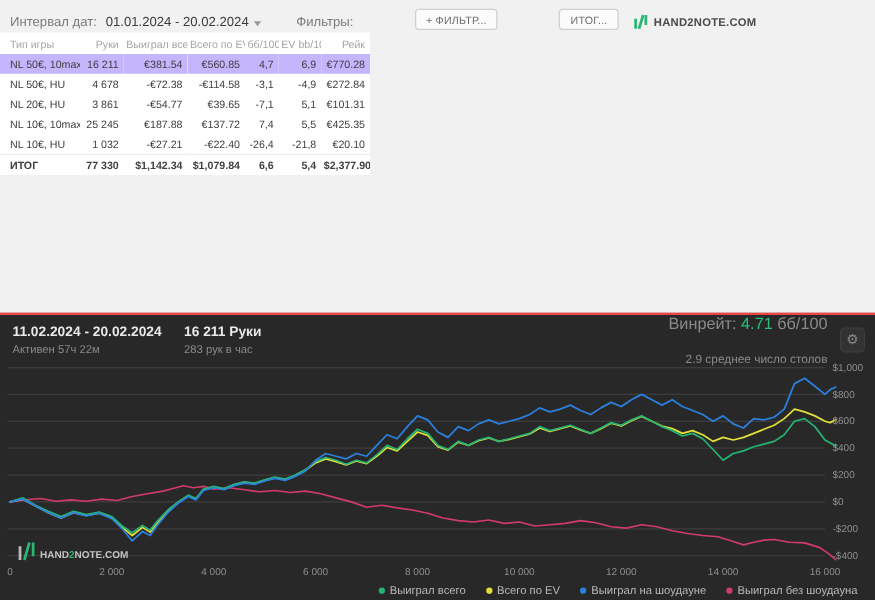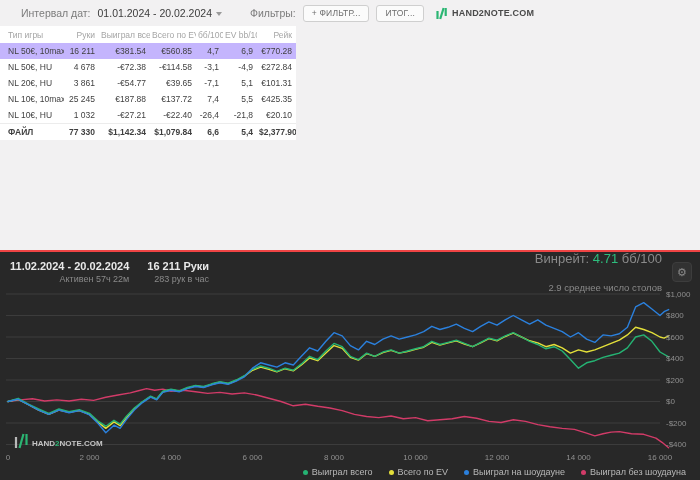--- a/index.html
+++ b/index.html
@@ -2,28 +2,28 @@
 <html><head>
 <meta charset="utf-8">
 <style>
   * { margin:0; padding:0; box-sizing:border-box; }
   html,body { width:700px; height:480px; overflow:hidden; background:#f2f1f2;
               font-family:"Liberation Sans", sans-serif; }
   .page { width:700px; height:480px; display:flex; flex-direction:column; }
 
   
   .light-section { height:250px; position:relative; background:#f2f1f2; }
-  .topbar { display:flex; align-items:center; height:24px; padding:2px 8px 0 21px; gap:7px;
+  .topbar { display:flex; align-items:flex-end; height:24px; padding:2px 8px 0 8px; gap:7px;
             font-size:10.5px; color:#7c7c7c; }
   .date-value { color:#3c3c3c; display:flex; align-items:center; gap:4px; cursor:pointer; }
   .chev { width:0; height:0; border-left:3.5px solid transparent; border-right:3.5px solid transparent;
           border-top:4px solid #9a9a9a; margin-top:1px; }
   .tb-btn { background:#fbfbfb; border:1px solid #cfcfcf; border-radius:3px; color:#6e6e6e;
             font-size:8.5px; padding:2.5px 8px; letter-spacing:.2px; cursor:pointer;
-            font-family:"Liberation Sans", sans-serif; }
+            font-family:"Liberation Sans", sans-serif;margin-left:42px; }
   .brand { display:flex; align-items:center; gap:4px; margin-left:4px; }
   .brand-text { font-size:9px; font-weight:bold; color:#4a4a4a; letter-spacing:.2px; }
 
   table.stats { position:absolute; left:0; top:26px; width:296px; background:#fff;
                 border-collapse:collapse; table-layout:fixed; font-size:8.5px; }
   table.stats th { color:#a5a5a5; font-weight:normal; text-align:right; padding:4px 4px 3px 2px;
                    white-space:nowrap; overflow:hidden; }
   table.stats th:first-child { text-align:left; padding-left:8px; }
   table.stats td { text-align:right; padding:3px 4px 3px 2px; color:#3f3f3f; white-space:nowrap;
                    overflow:hidden; }
@@ -32,21 +32,21 @@
   tr.total td { font-weight:bold; border-top:1px solid #ececec; }
   .pos { color:#3ba55d; }
   .neg { color:#dd5144; }
 
   
   .dark-section { height:230px; background:#282828; border-top:2px solid #ef4444;
                   display:flex; flex-direction:column; }
   .dark-header { height:38px; display:flex; align-items:center; padding:2px 8px 0 10px; }
   .dh-group { margin-right:18px; }
   .dh-main { font-size:11px; font-weight:bold; color:#e8e8e8; white-space:nowrap; }
-  .dh-sub  { font-size:9px; color:#8a8a8a; margin-top:2px; white-space:nowrap;text-align:right; }
+  .dh-sub  { font-size:9px; color:#8a8a8a; margin-top:2px; white-space:nowrap; }
   .dh-right { margin-left:auto; text-align:right; margin-right:10px; }
   .dh-right .line1 { font-size:13px; color:#8a8a8a; }
   .dh-right .line2 { font-size:9.5px; color:#8a8a8a; margin-top:16px; }
   .green-val { color:#2dbd7d; }
   .ev-line { text-align:right; }
   .gear-btn { width:20px; height:20px; border-radius:4px; background:#323232; border:1px solid #3d3d3d;
               color:#8a8a8a; font-size:11px; line-height:18px; text-align:center; cursor:pointer; }
 
   .chart-wrap { height:174px; }
   .legend { height:18px; display:flex; justify-content:flex-end; align-items:center; gap:16px;
@@ -141,21 +141,21 @@
           <tr>
             <td>NL 10€, HU</td>
             <td>1 032</td>
             <td class="neg">-€27.21</td>
             <td class="neg">-€22.40</td>
             <td class="neg">-26,4</td>
             <td class="neg">-21,8</td>
             <td class="pos">€20.10</td>
           </tr>
           <tr class="total">
-            <td>ФАЙЛ</td>
+            <td>ИТОГ</td>
             <td>77 330</td>
             <td class="pos">$1,142.34</td>
             <td class="pos">$1,079.84</td>
             <td>6,6</td>
             <td>5,4</td>
             <td>$2,377.90</td>
           </tr>
         </tbody>
     </table>
   </div>

